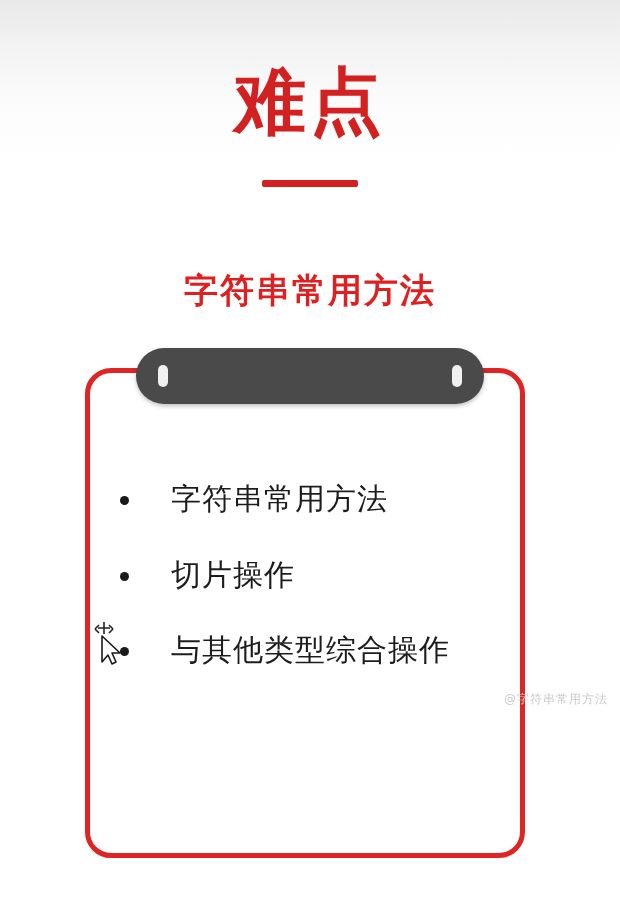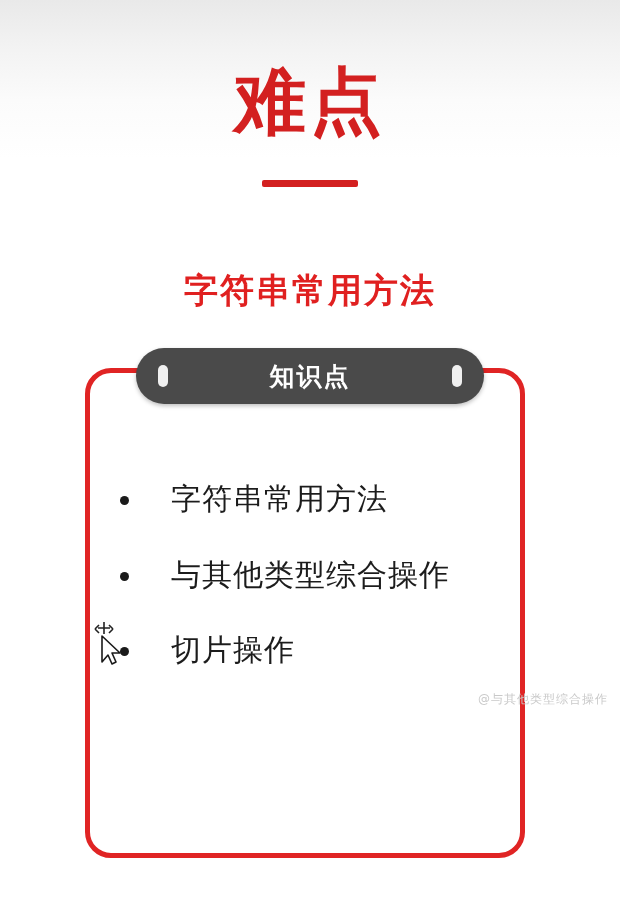--- a/index.html
+++ b/index.html
@@ -151,43 +151,42 @@
 
   <div class="title">难点</div>
   <div class="title-rule"></div>
 
   <div class="subtitle">字符串常用方法</div>
 
   <div class="card"></div>
 
   <div class="tag">
     <span class="tag-slot left"></span>
-    <span class="tag-label">知识点</span>
     <span class="tag-slot right"></span>
   </div>
 
   <div class="bullets">
     <div class="bullet-row">
       <span class="bullet-dot"></span>
       <span class="bullet-text">字符串常用方法</span>
     </div>
     <div class="bullet-row">
       <span class="bullet-dot"></span>
-      <span class="bullet-text">与其他类型综合操作</span>
+      <span class="bullet-text">切片操作</span>
     </div>
     <div class="bullet-row">
       <span class="bullet-dot"></span>
-      <span class="bullet-text">切片操作</span>
+      <span class="bullet-text">与其他类型综合操作</span>
     </div>
   </div>
 
   <svg class="cursor" viewBox="0 0 34 46">
     <g fill="none" stroke="#222" stroke-width="1.6">
       <path d="M12 2 L12 14 M6 8 L18 8"></path>
       <path d="M3 9 L7 5 M3 9 L7 13"></path>
       <path d="M21 9 L17 5 M21 9 L17 13"></path>
     </g>
     <path d="M10 16 L10 42 L16 35 L20 44 L24 42 L20 33 L28 33 Z" fill="#ffffff" stroke="#1a1a1a" stroke-width="1.6" stroke-linejoin="round"></path>
   </svg>
 
-  <div class="watermark">@与其他类型综合操作</div>
+  <div class="watermark">@字符串常用方法</div>
 
 </div>
 
 </body></html>

